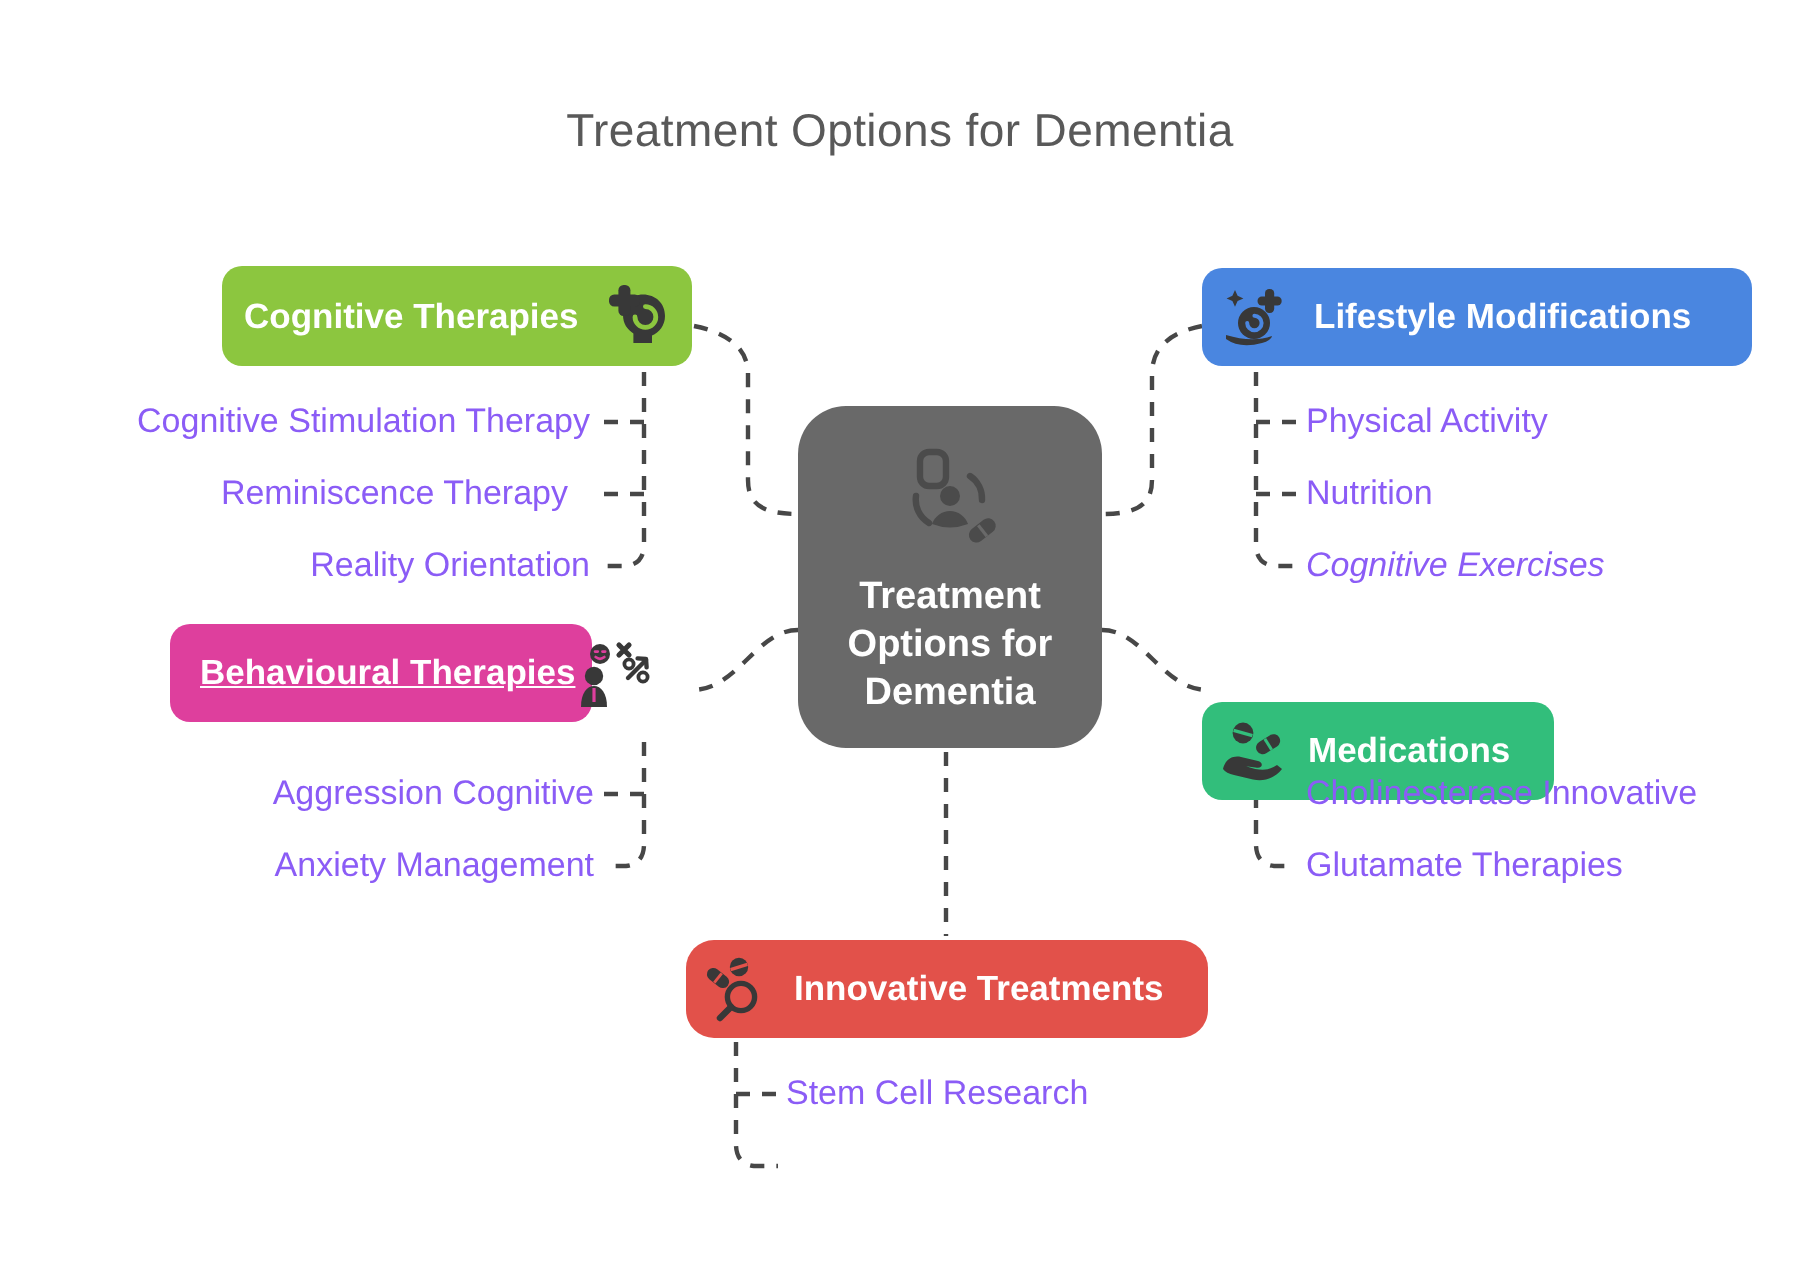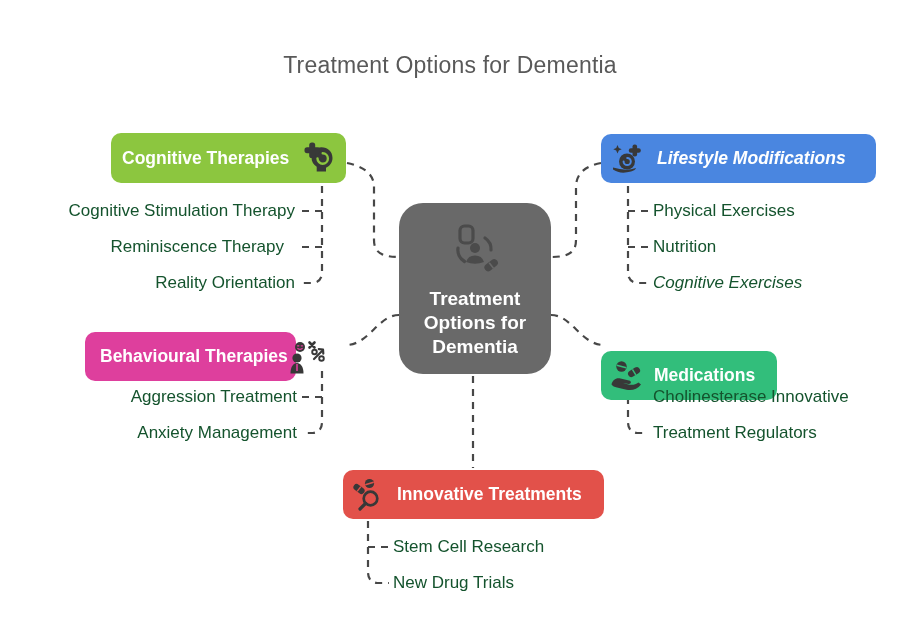--- a/index.html
+++ b/index.html
@@ -14,35 +14,35 @@
   svg.connectors{position:absolute;left:0;top:0;z-index:1;pointer-events:none;}
   .conn{fill:none;stroke:#474747;stroke-width:2.2;stroke-dasharray:7 6;}
   .node{
     position:absolute;z-index:2;display:flex;align-items:center;
     color:#ffffff;font-weight:700;font-size:17.5px;border-radius:10px;
     box-sizing:border-box;white-space:nowrap;
   }
   .node .lbl{flex:0 0 auto;}
   .node svg{flex:0 0 auto;display:block;}
   #b-cognitive  {left:111px;top:133px;width:235px;height:50px;justify-content:space-between;padding:0 9px 0 11px;text-align:center;}
-  #b-lifestyle  {left:601px;top:134px;width:275px;height:49px;justify-content:flex-start;gap:14px;padding:0 10px 0 9px;font-style:italic;}
-  #b-behavioural{left:85px; top:332px;width:211px;height:49px;justify-content:space-between;padding:0 7px 0 15px;}
+  #b-lifestyle  {left:601px;top:134px;width:275px;height:49px;justify-content:flex-start;gap:14px;padding:0 10px 0 9px;}
+  #b-behavioural{left:85px; top:312px;width:211px;height:49px;justify-content:space-between;padding:0 7px 0 15px;text-decoration:underline;}
   #b-medications{left:601px;top:320px;width:176px;height:49px;justify-content:flex-start;gap:11px;padding:0 10px 0 9px;margin-top:31px;}
   #b-innovative {left:343px;top:470px;width:261px;height:49px;justify-content:flex-start;gap:12px;padding:0 10px 0 9px;}
   .center-node{
     position:absolute;z-index:2;left:399px;top:203px;width:152px;height:171px;
     border-radius:24px;display:flex;flex-direction:column;align-items:center;
     justify-content:flex-start;padding-top:18px;box-sizing:border-box;
   }
   .center-label{
     width:122px;margin-top:8px;text-align:center;color:#ffffff;
     font-size:19px;font-weight:700;line-height:24px;
   }
   .leaf{
-    position:absolute;z-index:2;font-size:17px;color:#14532d;white-space:nowrap;
+    position:absolute;z-index:2;font-size:17px;color:#8b5cf6;white-space:nowrap;
     transform:translateY(-50%);
   }
   .leaf.r{text-align:right;}
 </style>
 </head>
 <body>
 
 <div class="canvas">
 
   <div class="title">Treatment Options for Dementia</div>
@@ -133,44 +133,43 @@
       <path d="M6.8 5.2 l9.4 2.6" stroke="#32BE7B" stroke-width="1.7"></path>
       <g transform="rotate(-32 24 12)">
         <rect x="17.5" y="8.8" width="13" height="6.6" rx="3.3" fill="#383838"></rect>
         <path d="M24 9 v6.4" stroke="#32BE7B" stroke-width="1.5"></path>
       </g>
       <path d="M1.5 24.5 c1-4.5 4.5-7 9-6 l8.5 2 c2.8 0.7 2.4 3.8-0.5 3.4 l-5.5-0.8 c7.5 2.6 11.5 2.2 15.5-0.6 l2.5 2 c-3.5 4.5-9 6.5-14.5 5.2 l-9.5-2.2 c-2.5-0.5-4.5-1.5-5.5-3 z" fill="#383838"></path>
     </svg>
     <span class="lbl">Medications</span>
   </div>
 
-  <div class="node" id="b-innovative" style="background: rgb(226, 81, 74);">
+  <div class="node" id="b-innovative" style="background: rgb(226, 81, 74); border-radius: 14px;">
     <svg width="33" height="33" viewBox="0 0 33 33">
       <circle cx="17.5" cy="5.5" r="4.6" fill="#383838"></circle>
       <path d="M13.3 6.8 l8.4-2.6" stroke="#E2514A" stroke-width="1.6"></path>
       <g transform="rotate(38 7 11)">
         <rect x="0.8" y="7.8" width="12.4" height="6.4" rx="3.2" fill="#383838"></rect>
         <path d="M7 8 v6" stroke="#E2514A" stroke-width="1.4"></path>
       </g>
       <circle cx="18.5" cy="20.5" r="6.8" fill="none" stroke="#383838" stroke-width="2.7"></circle>
       <path d="M13.5 25.5 L8 31" stroke="#383838" stroke-width="3.2" stroke-linecap="round"></path>
     </svg>
     <span class="lbl">Innovative Treatments</span>
   </div>
 
   <div class="leaf r" style="right:605px;top:211px;">Cognitive Stimulation Therapy</div>
   <div class="leaf r" style="right:616px;top:247px;">Reminiscence Therapy</div>
   <div class="leaf r" style="right:605px;top:283px;">Reality Orientation</div>
 
-  <div class="leaf" style="left:653px;top:211px;">Physical Exercises</div>
+  <div class="leaf" style="left:653px;top:211px;">Physical Activity</div>
   <div class="leaf" style="left:653px;top:247px;">Nutrition</div>
   <div class="leaf" style="left:653px;top:283px;font-style:italic;">Cognitive Exercises</div>
 
-  <div class="leaf r" style="right:603px;top:397px;">Aggression Treatment</div>
+  <div class="leaf r" style="right:603px;top:397px;">Aggression Cognitive</div>
   <div class="leaf r" style="right:603px;top:433px;">Anxiety Management</div>
 
   <div class="leaf" style="left:653px;top:397px;">Cholinesterase Innovative</div>
-  <div class="leaf" style="left:653px;top:433px;">Treatment Regulators</div>
+  <div class="leaf" style="left:653px;top:433px;">Glutamate Therapies</div>
 
   <div class="leaf" style="left:393px;top:547px;">Stem Cell Research</div>
-  <div class="leaf" style="left:393px;top:583px;">New Drug Trials</div>
 
 </div>
 
 </body></html>

